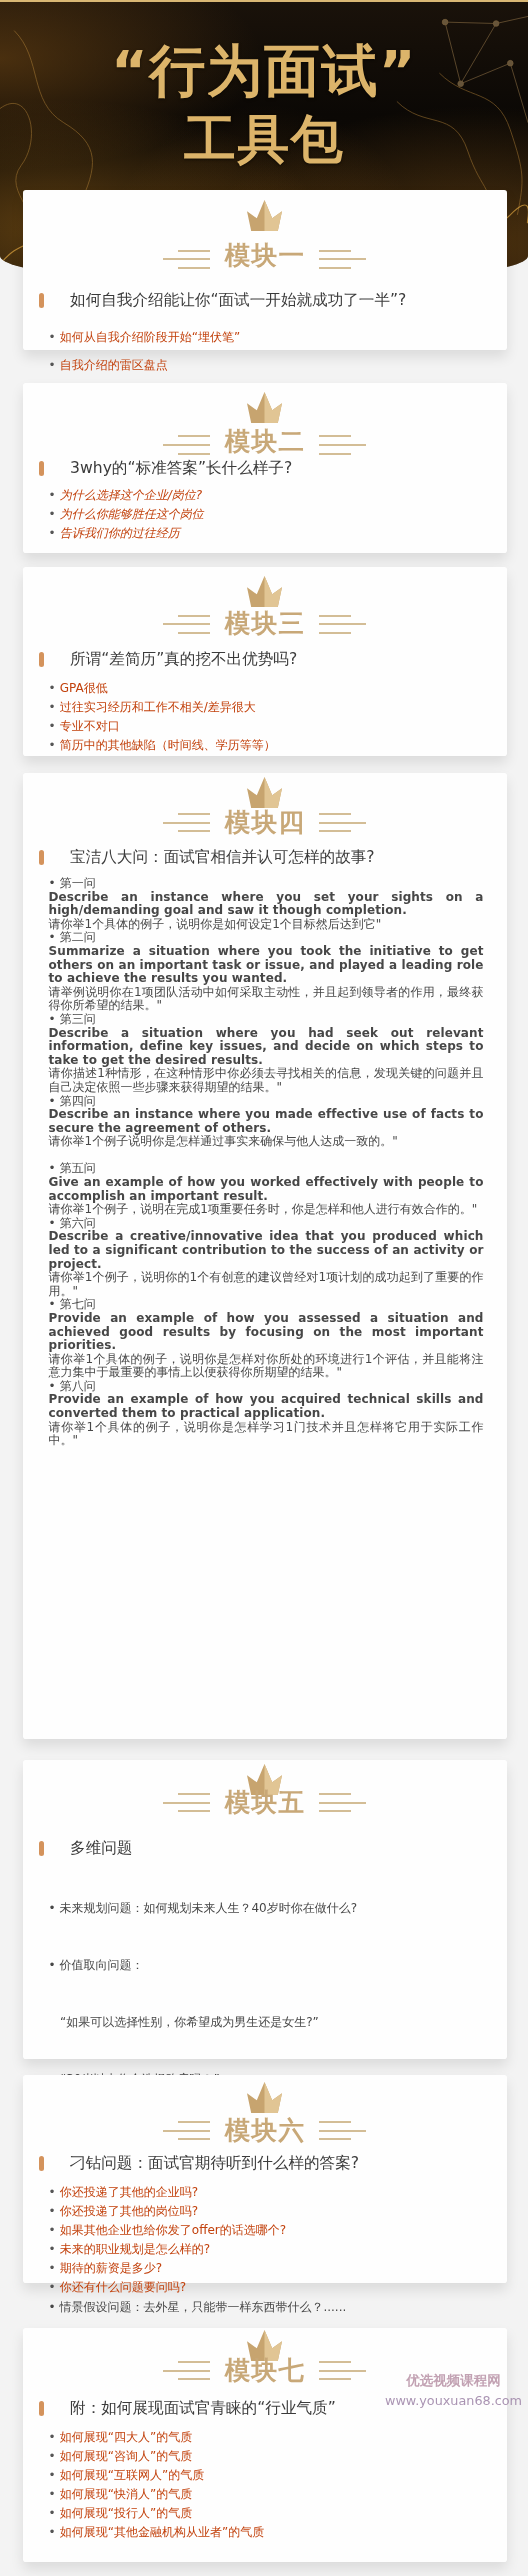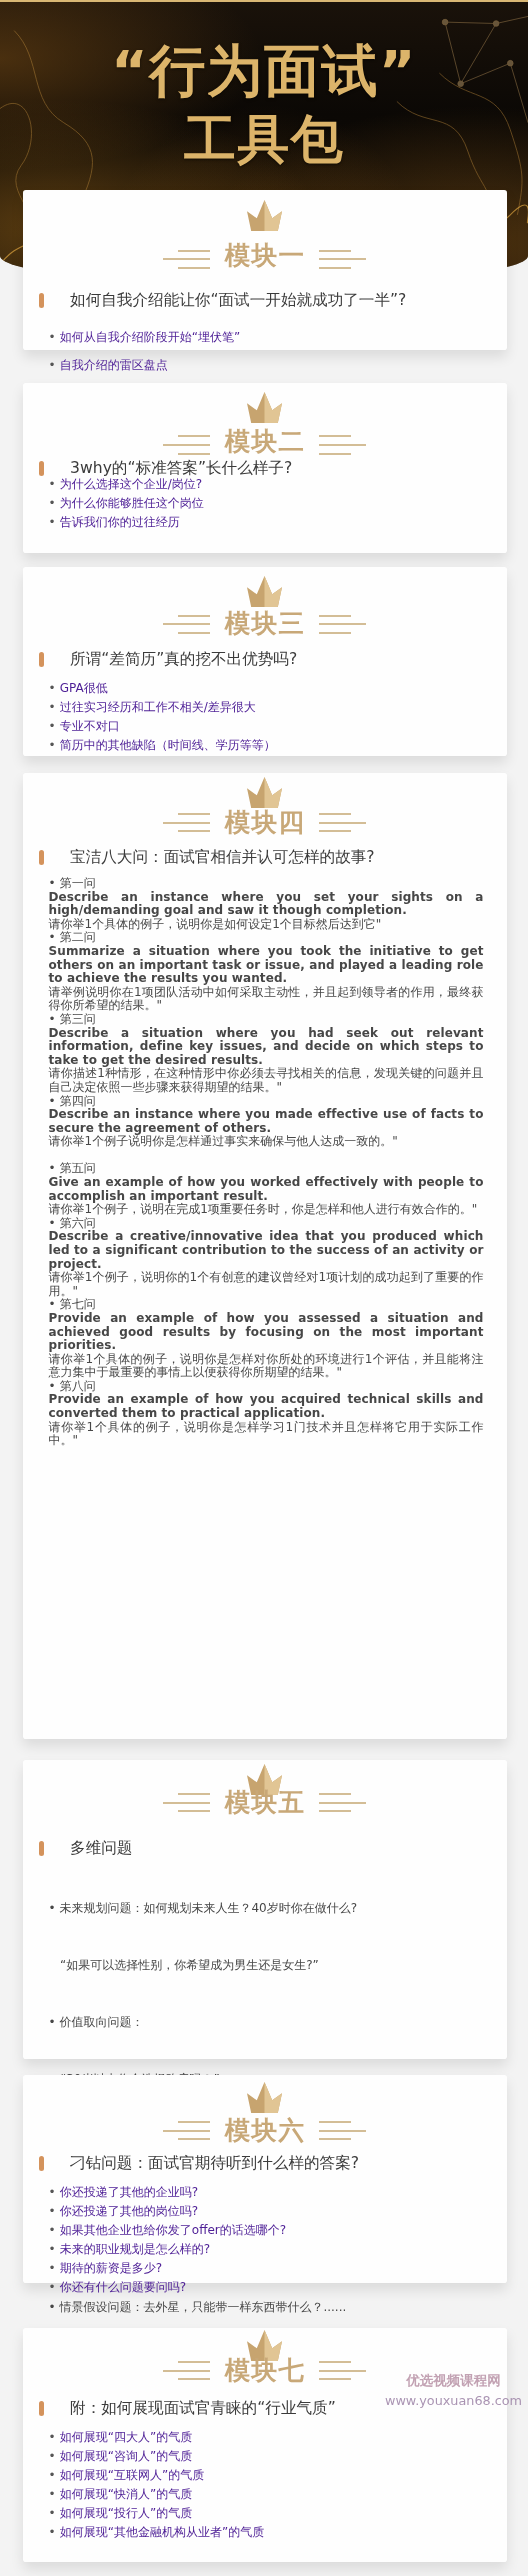--- a/index.html
+++ b/index.html
@@ -40,21 +40,21 @@
     color: #c8a878; font-size: 25.5px; font-weight: bold; letter-spacing: 1.4px;
   }
   .rule { position: absolute; height: 2.1px; background: #d3bd96; }
 
   .q-title {
     position: absolute; left: 15.6px; font-size: 15.6px; line-height: 21px; color: #3b3b3b; font-weight: normal;
     display: flex; align-items: center; white-space: nowrap; gap: 23px;
   }
   .q-bar { display: inline-block; width: 5.7px; height: 15.6px; border-radius: 2.8px; background: #d4935c; margin-right: 2.8px; }
 
-  .bullets { position: absolute; left: 25.5px; font-size: 12px; line-height: 14px; color: #4c1d95; }
+  .bullets { position: absolute; left: 25.5px; font-size: 12px; line-height: 14px; color: #c2410c; }
   .bullets li { list-style: none; position: relative; padding-left: 11.3px; white-space: nowrap; }
   .bullets li::before { content: "•"; position: absolute; left: 0; color: #555; }
 
   .qa { position: absolute; left: 25.5px; width: 435px; font-size: 12px; line-height: 13.6px; color: #474747; }
   .qa .lbl { display: block; padding-left: 11.3px; position: relative; margin-top: 0; }
   .qa .lbl::before { content: "•"; position: absolute; left: 0; }
   .qa .en { display: block; text-align: justify; text-align-last: left; letter-spacing: 0.1px; font-weight: bold; }
   .qa .zh { display: block; text-align: justify; text-align-last: left; }
 
   .watermark { position: absolute; left: 379px; top: 2372px; width: 149px; text-align: center; }
@@ -131,21 +131,21 @@
     <div class="rule" style="left:155px;top:70px;width:32px;"></div>
     <div class="module-title" style="top:41px;">模块二</div>
     <div class="rule" style="left:296px;top:61px;width:47px;"></div>
     <div class="rule" style="left:296px;top:52px;width:32px;"></div>
     <div class="rule" style="left:296px;top:70px;width:32px;"></div>
   </div>
   <div class="q-title" style="top:75px;">
     <span class="q-bar"></span>
     <span>3why的“标准答案”长什么样子?</span>
   </div>
-  <ul class="bullets" style="top:92px;line-height:19px;">
+  <ul class="bullets" style="top:103px;line-height:19px;font-style:italic;">
     <li>为什么选择这个企业/岗位?</li>
     <li>为什么你能够胜任这个岗位</li>
     <li>告诉我们你的过往经历</li>
   </ul>
 </div>
 
 <div class="card" style="top:567px;height:189px;">
   <div class="module-head">
     <svg class="crown" style="top:8.5px;" viewBox="0 0 50 44">
         <polygon points="0,16 14,26 25,0 36,26 50,16 44,44 6,44" fill="#c7a46f"></polygon>
@@ -246,22 +246,22 @@
     <div class="rule" style="left:296px;top:42px;width:47px;"></div>
     <div class="rule" style="left:296px;top:33px;width:32px;"></div>
     <div class="rule" style="left:296px;top:50px;width:32px;"></div>
   </div>
   <div class="q-title" style="top:58px;margin-top:20px;">
     <span class="q-bar"></span>
     <span>多维问题</span>
   </div>
   <div class="qa" style="top:101px;line-height:19px;white-space:pre;">
     <div>• 未来规划问题：如何规划未来人生？40岁时你在做什么?</div>
+    <div>• 价值取向问题：</div>
     <div>   “如果可以选择性别，你希望成为男生还是女生?”</div>
-    <div>• 价值取向问题：</div>
     <div>   “30岁以内你会选择购房吗？”</div>
     <div>   “如果可以成为动物，你想成为什么动物？”</div>
     <div>• 工作抉择问题：你的客户和上司意见不合，你需要找你的老板</div>
     <div>签字但老板一星期内联系不上怎么办......</div>
     <div>• 情景假设问题：去外星，只能带一样东西带什么？......</div>
     <div>•考智商的问题：概率问题：放球，100个球，50黑50白，分别放</div>
     <div>进罐子里，怎么放才能使盲取的白球出现概率最大or最小</div>
   </div>
 </div>
 

